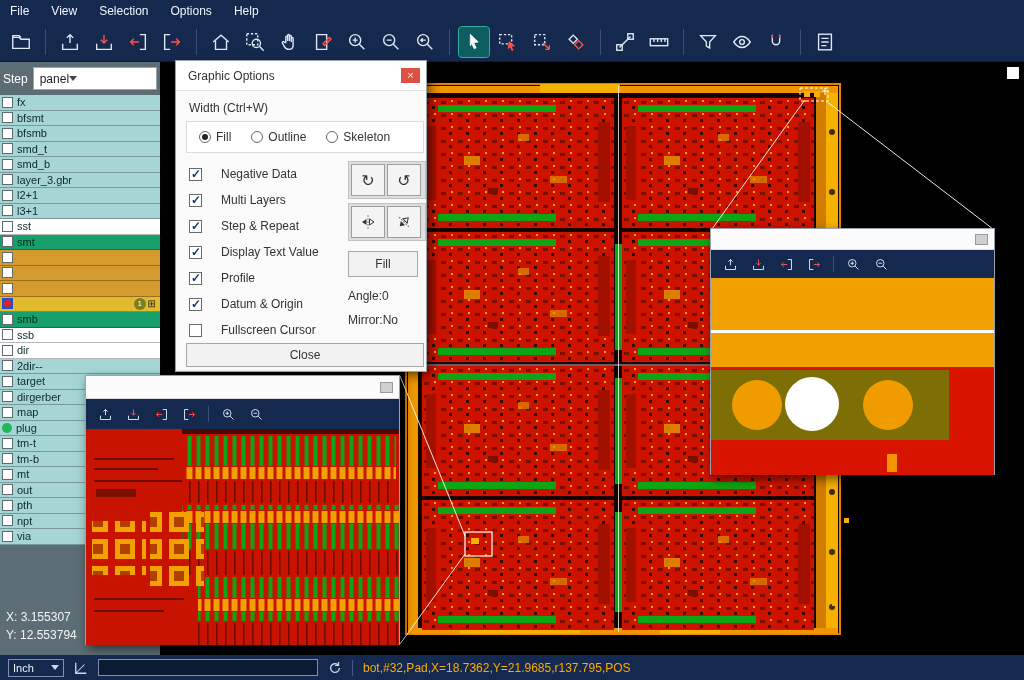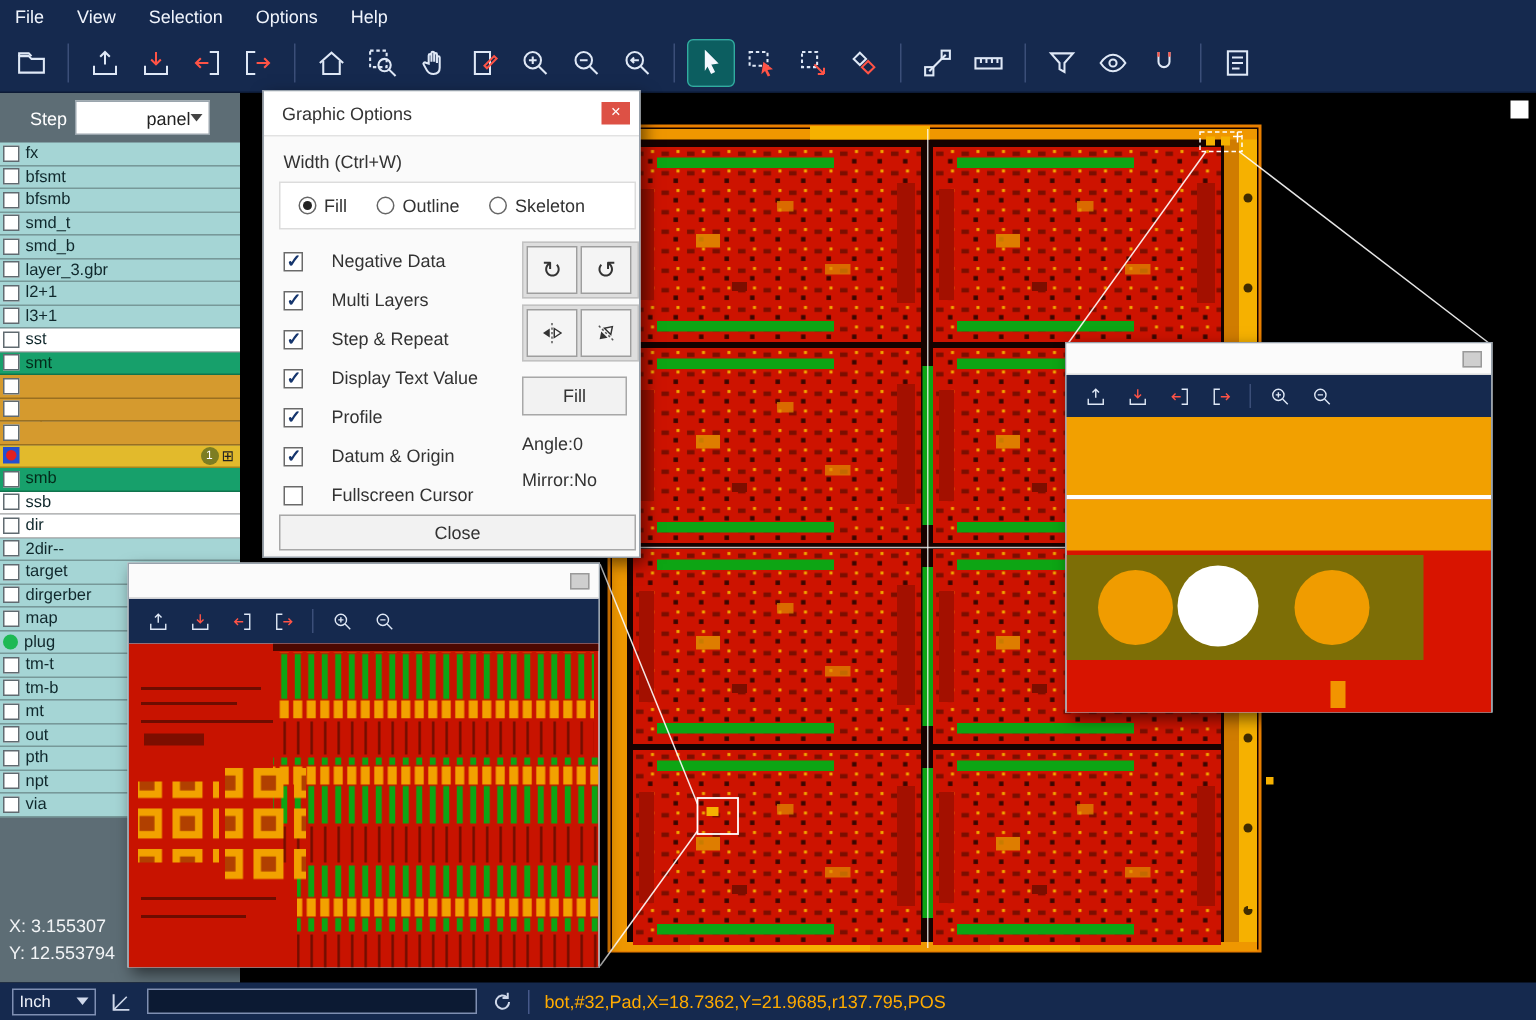--- a/index.html
+++ b/index.html
@@ -9,23 +9,23 @@
   .menu-item{color:#f0f4fc;font-size:12px;cursor:default;}
   
   .toolbar{position:absolute;top:22px;left:0;right:0;height:40px;background:#15294e;border-bottom:1px solid #0d1b36;display:flex;align-items:center;gap:4px;padding-left:6px;z-index:10;box-sizing:border-box;}
   .tbtn{width:30px;height:30px;background:transparent;border:none;display:flex;align-items:center;justify-content:center;border-radius:3px;padding:0;}
   .tbtn.active{background:#0c5e60;outline:1px solid #2fae9f;}
   .tsep{width:1px;height:26px;background:#3b4e78;margin:0 5px;}
   .ic24{width:22px;height:22px;}
   .ic16{width:15px;height:15px;}
   
   .sidebar{position:absolute;top:62px;left:0;width:160px;bottom:25px;background:#5d6d75;z-index:5;}
-  .step-row{height:33px;display:flex;align-items:center;padding:0 20px;gap:5px;}
+  .step-row{height:33px;display:flex;align-items:center;padding:0 3px;gap:5px;}
   .step-label{color:#fff;font-size:12px;}
-  .step-select{flex:1;height:21px;background:#fff;border:1px solid #9aa5ad;display:flex;align-items:center;justify-content:flex-end;padding:0 4px 0 6px;font-size:12px;color:#222;}
+  .step-select{flex:1;height:21px;background:#fff;border:1px solid #9aa5ad;display:flex;align-items:center;justify-content:flex-start;padding:0 4px 0 6px;font-size:12px;color:#222;}
   .dd-arrow{width:0;height:0;border-left:4px solid transparent;border-right:4px solid transparent;border-top:5px solid #444;}
   .dd-arrow.light{border-top-color:#cfd8ea;}
   .layer-list{position:absolute;top:33px;left:0;right:0;}
   .layer-row{height:15.5px;display:flex;align-items:center;border-bottom:1px solid rgba(0,0,0,.28);box-sizing:border-box;position:relative;padding-left:2px;}
   .row-cyan{background:#a5d5d5;}.row-white{background:#ffffff;}.row-green{background:#17a06b;}.row-gold{background:#d59a2e;}.row-yellow{background:#e2ba2c;}
   .chk{width:9px;height:9px;background:#fff;border:1px solid #606a70;margin-right:4px;flex:none;}
   .ind-red{width:11px;height:11px;background:#2350d0;margin-right:3px;flex:none;display:flex;align-items:center;justify-content:center;}
   .ind-red::after{content:"";width:7px;height:7px;border-radius:50%;background:#e32020;}
   .ind-green{width:10px;height:10px;border-radius:50%;background:#1db954;margin-right:4px;flex:none;}
   .lname{font-size:11px;color:#10282c;white-space:nowrap;}

